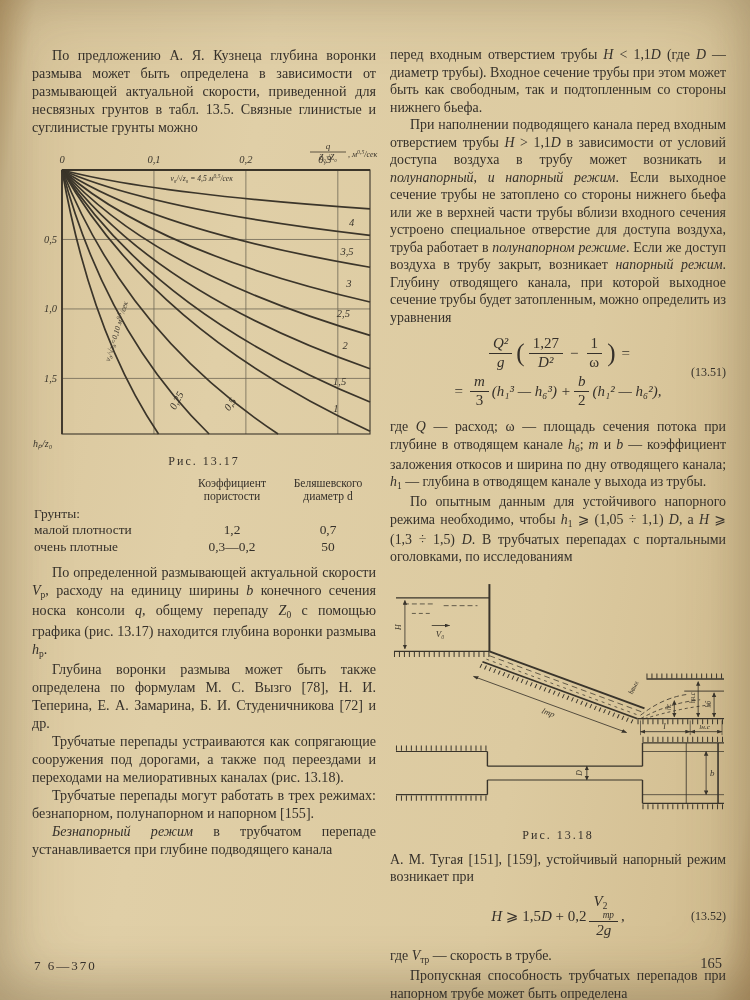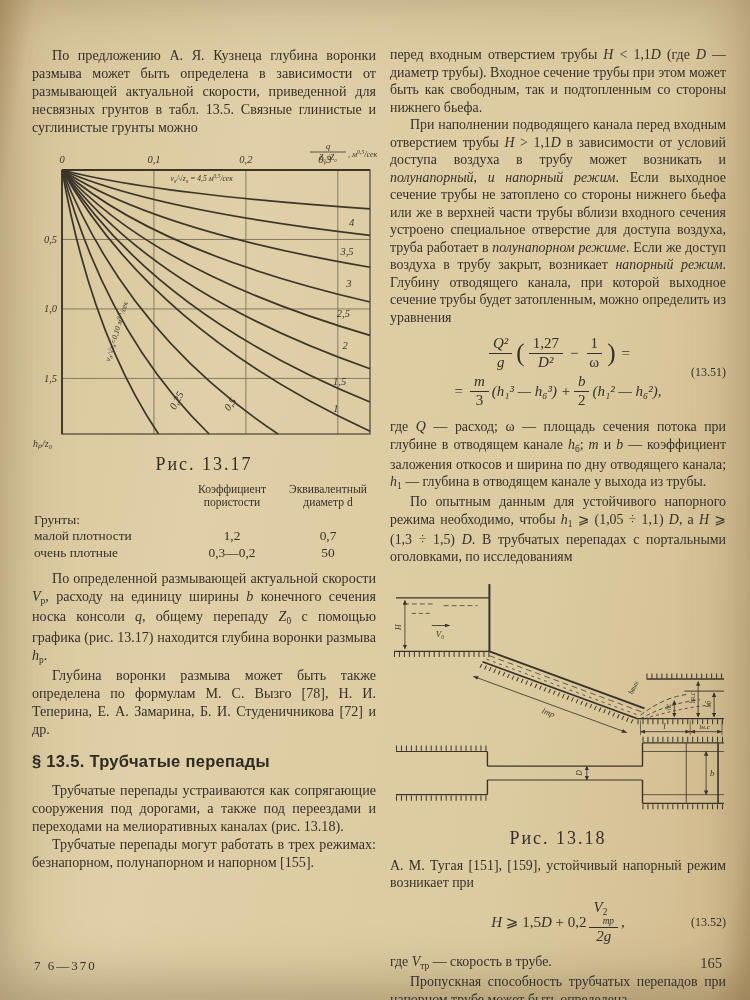--- a/index.html
+++ b/index.html
@@ -11,21 +11,21 @@
   .col{position:absolute;top:30px;margin-top:16px;}
   .col-left{left:32px;width:344px;}
   .col-right{left:390px;width:336px;}
   p{margin:0;font-size:14.1px;line-height:1.28;text-align:justify;text-indent:20px;}
   .col-right p{font-size:13.9px;line-height:1.26;}
   .noind{text-indent:0;}
   .i{font-style:italic;}
   .sb{font-size:9.5px;vertical-align:-3px;}
   .heading{font-family:"Liberation Sans",sans-serif;font-weight:700;font-size:16.5px;
     margin:14px 0 10px 0;letter-spacing:.3px;color:#2e2a24;}
-  .caption{text-align:center;font-size:18px;margin:4px 0 8px 0;text-indent:0;letter-spacing:2px;}
+  .caption{text-align:center;font-size:12px;margin:4px 0 8px 0;text-indent:0;letter-spacing:2px;}
   
   table{width:100%;border-collapse:collapse;margin:6px 0 8px 0;font-size:13.4px;}
   th{font-weight:normal;font-size:11.6px;line-height:1.12;text-align:center;vertical-align:bottom;padding:0 2px 3px 2px;font-family:Liberation Serif, serif;}
   td{padding:0 2px;line-height:1.22;}
   td.tnum{text-align:center;width:88px;}
   
   .formula{position:relative;margin:8px 0;font-size:15px;font-style:italic;}
   .frow{display:flex;justify-content:center;align-items:center;min-height:38px;}
   .frac{display:inline-flex;flex-direction:column;align-items:center;margin:0 3px;line-height:1.05;}
   .frac .fn{border-bottom:1.2px solid #35302a;padding:0 4px 1px 4px;}
@@ -98,21 +98,21 @@
         </svg>
       <div class="caption">Рис. 13.17</div>
     </div>
 
 
     <table>
       <thead>
         <tr>
           <th></th>
           <th style="width:92px;">Коэффициент пористости</th>
-          <th style="width:92px;">Эквивалентный диаметр d</th>
+          <th style="width:92px;">Беляшевского диаметр d</th>
         </tr>
       </thead>
       <tbody>
         <tr>
           <td colspan="3">Грунты:</td>
         </tr>
       <tr>
             <td>малой плотности</td>
             <td class="tnum">1,2</td>
             <td class="tnum">0,7</td>
@@ -121,24 +121,24 @@
             <td>очень плотные</td>
             <td class="tnum">0,3—0,2</td>
             <td class="tnum">50</td>
           </tr>
         </tbody>
     </table>
 
     <p><span>По определенной размывающей актуальной скорости </span><span class="i">V</span><span class="sb">р</span><span>, расходу на единицу ширины </span><span class="i">b</span><span> конечного сечения носка консоли </span><span class="i">q</span><span>, общему перепаду </span><span class="i">Z</span><span class="sb">0</span><span> с помощью графика (рис. 13.17) находится глубина воронки размыва </span><span class="i">h</span><span class="sb">р</span><span>.</span></p>
     <p>Глубина воронки размыва может быть также определена по формулам М. С. Вызго [78], Н. И. Теперина, Е. А. Замарина, Б. И. Студеничникова [72] и др.</p>
 
-    <div class="heading">§ 13.5. Трубчатые перепады</div>
 
     <p>Трубчатые перепады устраиваются как сопрягающие сооружения под дорогами, а также под переездами и переходами на мелиоративных каналах (рис. 13.18).</p>
     <p>Трубчатые перепады могут работать в трех режимах: безнапорном, полунапорном и напорном [155].</p>
+    <p><span class="i">Безнапорный режим</span><span> в трубчатом перепаде устанавливается при глубине подводящего канала</span></p>
   </div>
 
   <div class="col col-right">
     <p class="noind"><span>перед входным отверстием трубы </span><span class="i">H</span><span> &lt; 1,1</span><span class="i">D</span><span> (где </span><span class="i">D</span><span> — диаметр трубы). Входное сечение трубы при этом может быть как свободным, так и подтопленным со стороны нижнего бьефа.</span></p>
     <p><span>При наполнении подводящего канала перед входным отверстием трубы </span><span class="i">H</span><span> &gt; 1,1</span><span class="i">D</span><span> в зависимости от условий доступа воздуха в трубу может возникать и </span><span class="i">полунапорный</span><span>, </span><span class="i">и напорный режим</span><span>. Если выходное сечение трубы не затоплено со стороны нижнего бьефа или же в верхней части трубы вблизи входного сечения устроено специальное отверстие для доступа воздуха, труба работает в </span><span class="i">полунапорном режиме</span><span>. Если же доступ воздуха в трубу закрыт, возникает </span><span class="i">напорный режим</span><span>. Глубину отводящего канала, при которой выходное сечение трубы будет затопленным, можно определить из уравнения</span></p>
 
     <div class="formula">
       <div class="frow">
         <span class="frac">
           <span class="fn">Q²</span>

